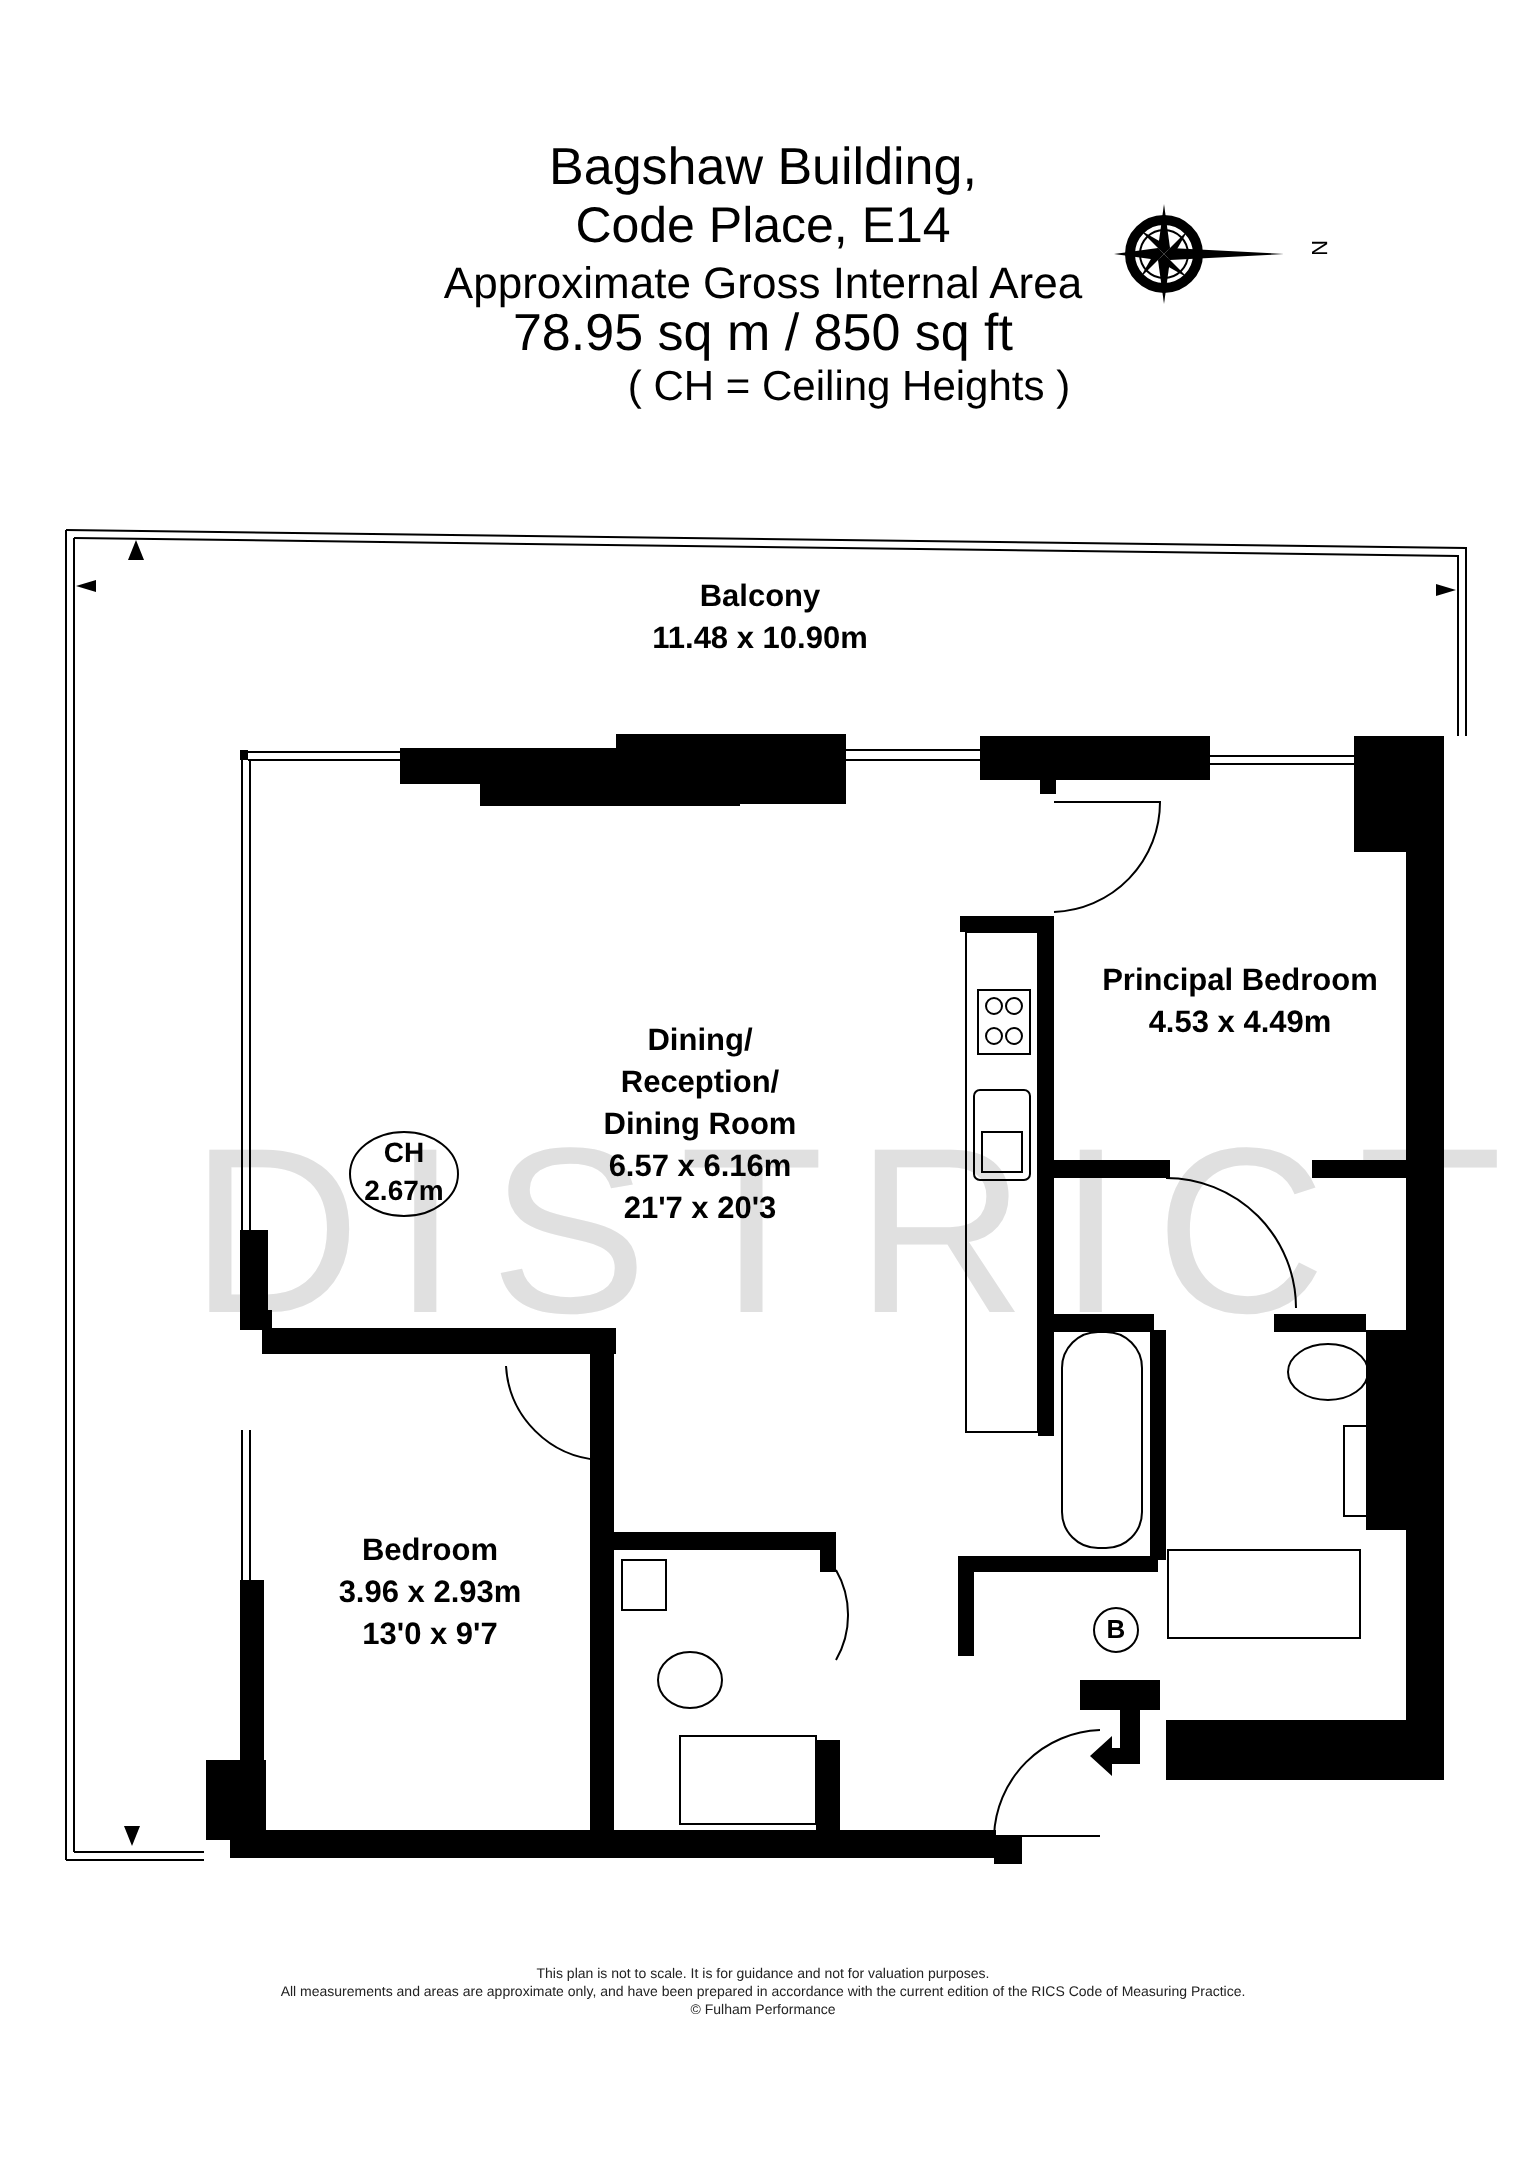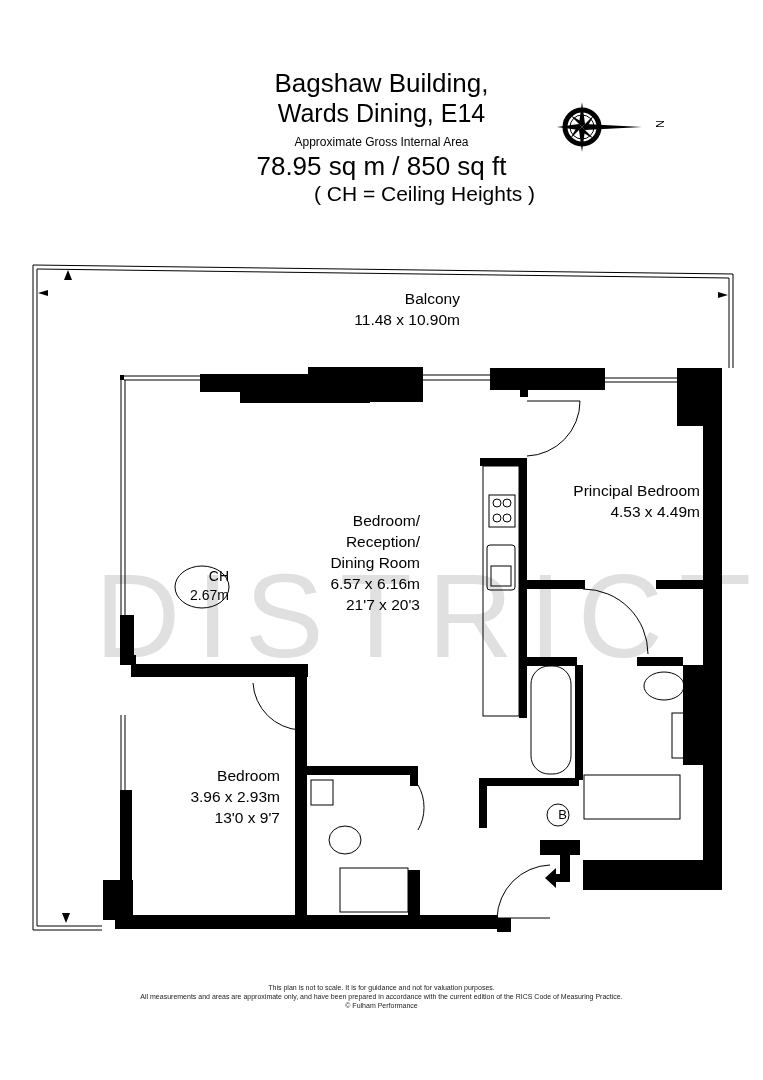--- a/index.html
+++ b/index.html
@@ -1,36 +1,36 @@
 <!DOCTYPE html>
 <html><head>
 <meta charset="utf-8">
 <style>
   html, body { margin:0; padding:0; background:#ffffff; }
   body { width:763px; height:1080px; position:relative; overflow:hidden; font-family:"Liberation Sans", sans-serif; color:#000; }
   .hdr { position:absolute; left:0; width:763px; text-align:center; }
   .t1 { top:68px; font-size:26px; line-height:30px; }
   .t2 { top:98px; font-size:25px; line-height:30px; }
-  .t3 { top:132px; font-size:12px; line-height:20px; }
+  .t3 { top:132px; font-size:22px; line-height:20px; }
   .t4 { top:150px; font-size:26px; line-height:32px; }
   .t5 { top:184px; font-size:21px; line-height:20px;padding-left:43px; }
   svg.plan { position:absolute; left:0; top:0; }
-  .lbl { position:absolute; text-align:right; font-size:15.5px; line-height:21px; }
+  .lbl { position:absolute; text-align:center; font-size:15.5px; line-height:21px;font-weight:bold; }
   .lbl span { display:block; }
   .footer { position:absolute; left:0; width:763px; top:983px; text-align:center; font-size:7px; line-height:9px; color:#222; }
   .footer span { display:block; }
   .wm { position:absolute; top:548px; left:95px; font-size:118px; letter-spacing:16px; color:#e0e0e0; font-family:"Liberation Sans", sans-serif; font-weight:normal; }
 </style>
 </head>
 <body>
 
 <div class="wm">DISTRICTS</div>
 
 <div class="hdr t1">Bagshaw Building,</div>
-<div class="hdr t2">Wards Dining, E14</div>
+<div class="hdr t2">Code Place, E14</div>
 <div class="hdr t3">Approximate Gross Internal Area</div>
 <div class="hdr t4">78.95 sq m  /  850 sq ft</div>
 <div class="hdr t5">( CH = Ceiling Heights )</div>
 
 <svg class="plan" width="763" height="1080" viewBox="0 0 763 1080">
 
   <g transform="translate(582,127)">
     <circle r="17" fill="none" stroke="#000" stroke-width="5"></circle>
     <circle r="12" fill="none" stroke="#000" stroke-width="1"></circle>
     <polygon points="0,-25 3,-3 0,0 -3,-3" fill="#000"></polygon>
@@ -139,21 +139,21 @@
     <polygon points="545,878 556,868 556,874 570,874 570,882 556,882 556,888" fill="#000"></polygon>
   </g>
 </svg>
 
 <div class="lbl" style="left:300px;top:288px;width:160px;">
   <span>Balcony</span>
   <span>11.48 x 10.90m</span>
 </div>
 
 <div class="lbl" style="left:280px;top:510px;width:140px;">
-  <span>Bedroom/</span>
+  <span>Dining/</span>
   <span>Reception/</span>
   <span>Dining Room</span>
   <span>6.57 x 6.16m</span>
   <span>21'7 x 20'3</span>
 </div>
 
 <div class="lbl" style="left:540px;top:480px;width:160px;">
   <span>Principal Bedroom</span>
   <span>4.53 x 4.49m</span>
 </div>

